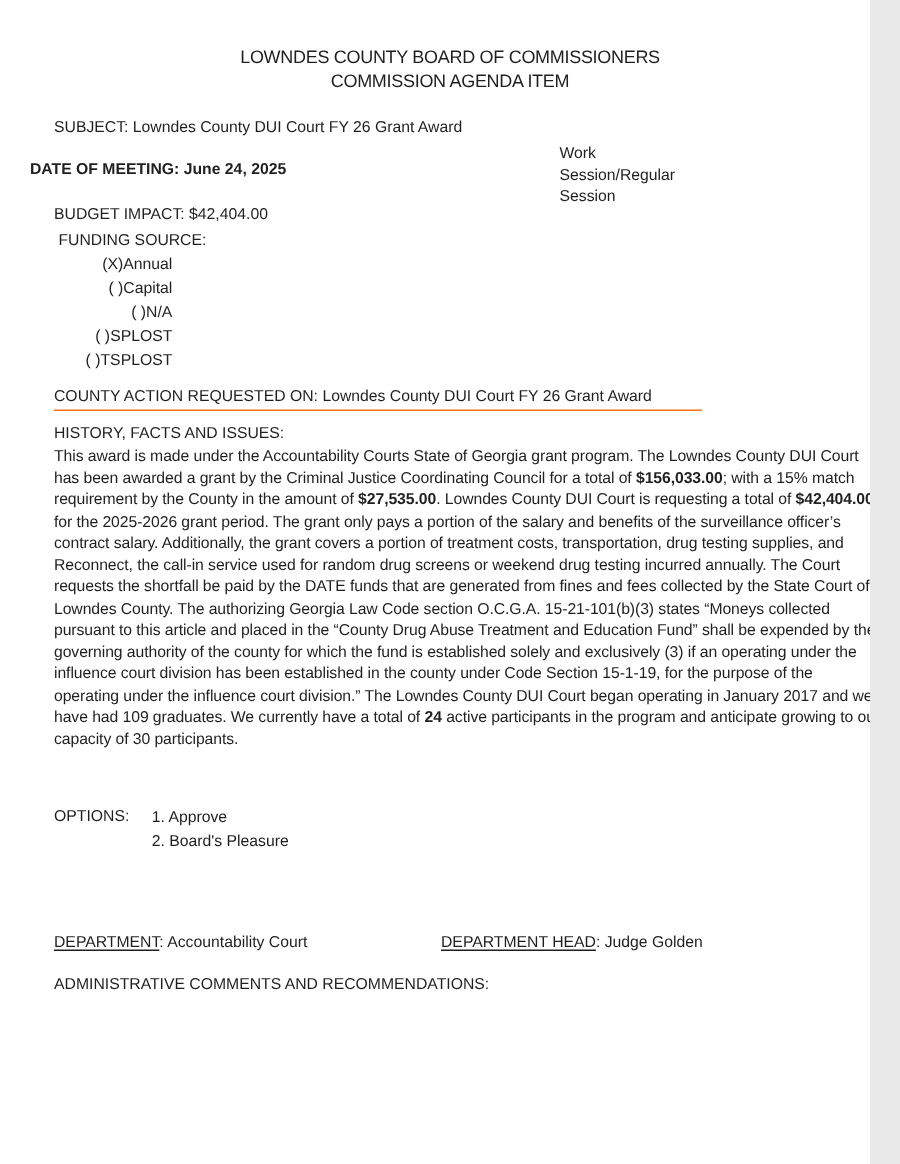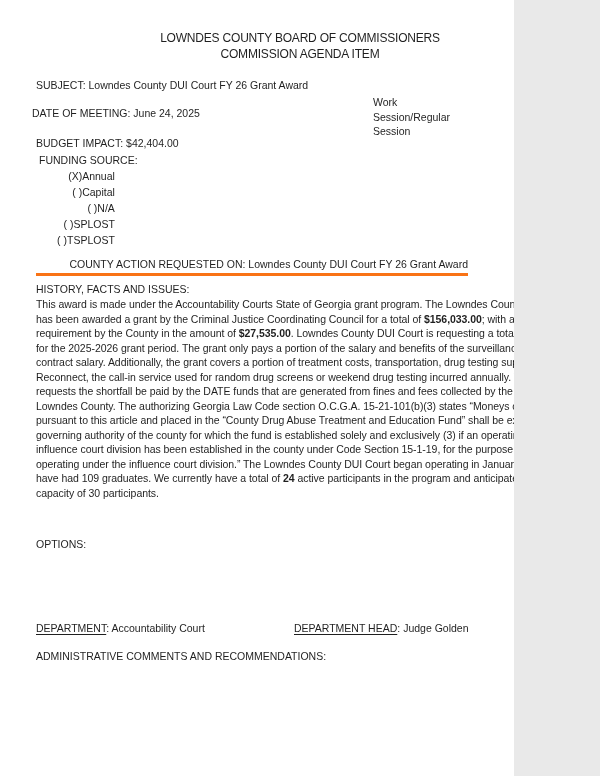--- a/index.html
+++ b/index.html
@@ -1,51 +1,50 @@
 <!DOCTYPE html>
 <html><head>
 <meta charset="utf-8">
 <style>
   html, body { margin: 0; padding: 0; }
   body { background: #e9e9e9; }
   .page {
     position: relative;
-    width: 514px;
+    width: 580px;
     height: 776px;
     background: #ffffff;
     font-family: "Liberation Sans", sans-serif;
     font-size: 10.5px;
     color: #1f1f1f;
     overflow: hidden;
   }
   .abs { position: absolute; }
   .doc-header {
     position: absolute;
     top: 30px; left: 0;
     width: 600px;
     text-align: center;
     font-size: 12px;
     line-height: 16px;
     letter-spacing: -0.2px;
   }
   .subject   { left: 36px; top: 79px;  }
   .session   { left: 373px; top: 95px; width: 97px; line-height: 14.5px; }
-  .date-line { left: 32px; top: 107px; }
+  .date-line { left: 20px; top: 107px; font-weight: bold; }
   .budget    { left: 36px; top: 137px; }
   .funding-label { left: 39px; top: 154px; }
   .funding-options { left: 44px; top: 170px; text-align: right; }
   .funding-row { height: 16px; }
   .mark { display: inline-block; width: 23px; white-space: pre; }
   .county-action {
     left: 36px; top: 258px;
     width: 432px;
     padding-bottom: 3px;
-    border-bottom: 3px solid #f97316;
+    border-bottom: 1px solid #f97316;
     white-space: nowrap;
-    text-align: right;
   }
   .history-heading { left: 36px; top: 283px; }
   .history-paragraph {
     left: 36px; top: 297px;
     width: 551px;
     line-height: 14.5px;
     letter-spacing: -0.05px;
   }
   .history-paragraph .b, .bold { font-weight: 700; }
   .options-row { left: 36px; top: 538px; display: flex; }
@@ -108,20 +107,24 @@
     <span>COUNTY ACTION REQUESTED ON:</span>
     <span>Lowndes County DUI Court FY 26 Grant Award</span>
   </div>
 
   <div class="abs history-heading">HISTORY, FACTS AND ISSUES:</div>
 
   <div class="abs history-paragraph"><span>This award is made under the Accountability Courts State of Georgia grant program. The Lowndes County DUI Court has been awarded a grant by the Criminal Justice Coordinating Council for a total of </span><span class="b">$156,033.00</span><span>; with a 15% match requirement by the County in the amount of </span><span class="b">$27,535.00</span><span>. Lowndes County DUI Court is requesting a total of </span><span class="b">$42,404.00</span><span> for the 2025-2026 grant period. The grant only pays a portion of the salary and benefits of the surveillance officer’s contract salary. Additionally, the grant covers a portion of treatment costs, transportation, drug testing supplies, and Reconnect, the call-in service used for random drug screens or weekend drug testing incurred annually. The Court requests the shortfall be paid by the DATE funds that are generated from fines and fees collected by the State Court of Lowndes County. The authorizing Georgia Law Code section O.C.G.A. 15-21-101(b)(3) states “Moneys collected pursuant to this article and placed in the “County Drug Abuse Treatment and Education Fund” shall be expended by the governing authority of the county for which the fund is established solely and exclusively (3) if an operating under the influence court division has been established in the county under Code Section 15-1-19, for the purpose of the operating under the influence court division.” The Lowndes County DUI Court began operating in January 2017 and we have had 109 graduates. We currently have a total of </span><span class="b">24</span><span> active participants in the program and anticipate growing to our capacity of 30 participants.</span></div>
 
   <div class="abs options-row">
     <span class="options-label">OPTIONS:</span>
+    <div class="options-items">
+      <div>1. Approve</div>
+      <div>2. Board's Pleasure</div>
+    </div>
   </div>
 
 
   <div class="abs dept-row">
     <span>
       <span class="u">DEPARTMENT</span><span>:</span>
       <span>Accountability Court</span>
     </span>
     <span class="dept-head">
       <span class="u">DEPARTMENT HEAD</span><span>:</span>

